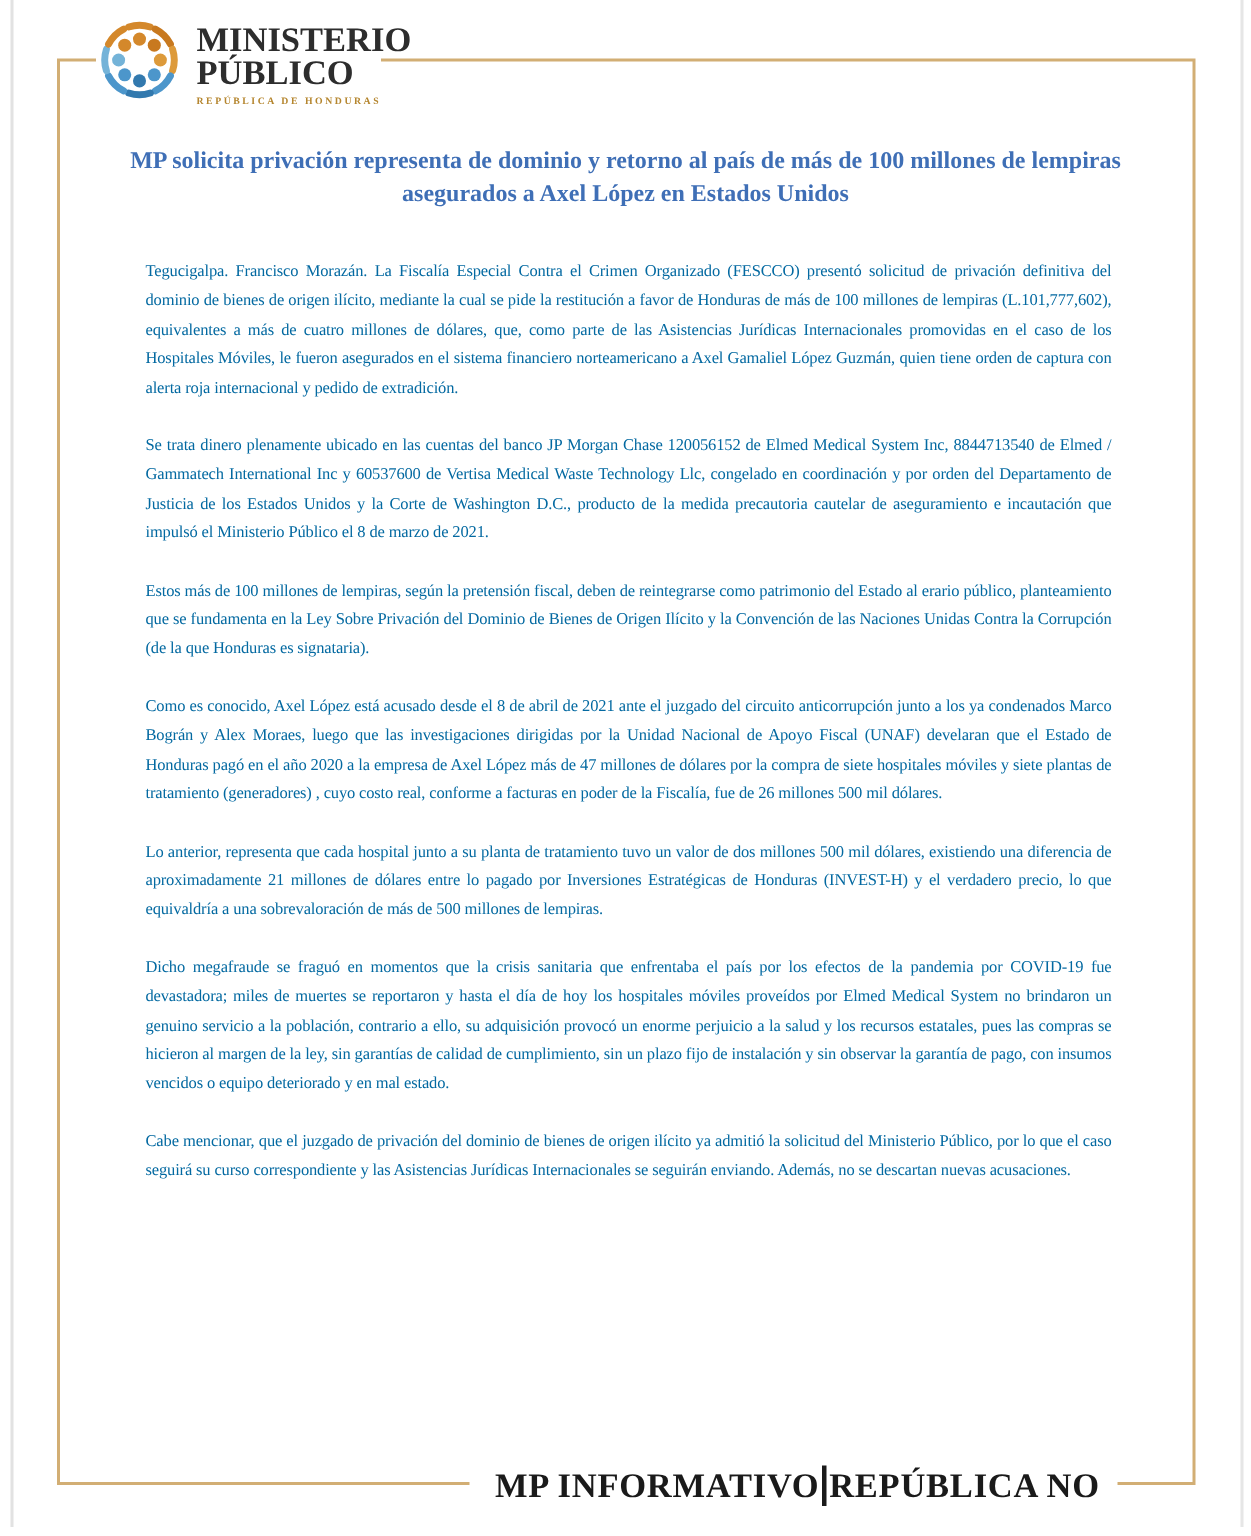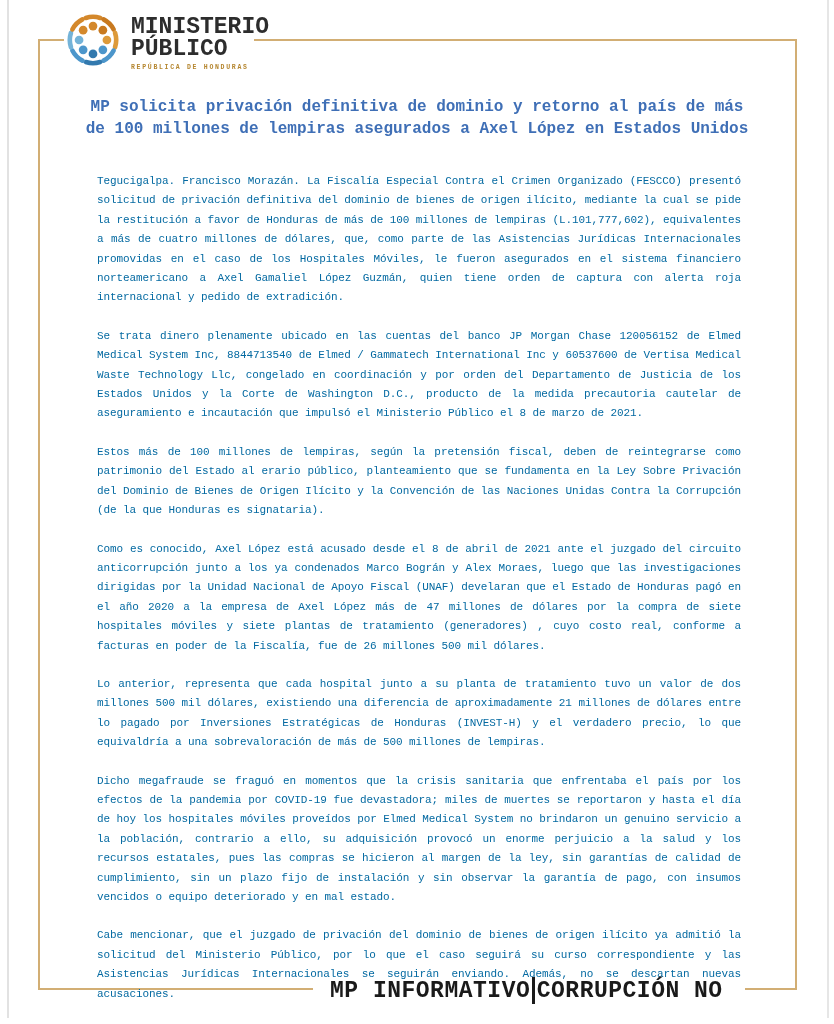--- a/index.html
+++ b/index.html
@@ -5,21 +5,21 @@
   html, body {
     margin: 0;
     padding: 0;
     background: #ffffff;
   }
   .page {
     position: relative;
     width: 834px;
     height: 1018px;
     background: #ffffff;
-    font-family: Liberation Mono, monospace;
+    font-family: Liberation Serif, serif;
     overflow: hidden;
   }
   
   .edge-line-left {
     position: absolute; left: 7px; top: 0; width: 2px; height: 100%;
     background: #e2e2e2;
   }
   .edge-line-right {
     position: absolute; left: 827px; top: 0; width: 2px; height: 100%;
     background: #e6e6e6;
@@ -127,31 +127,31 @@
       <circle cx="26" cy="50" r="7.5" fill="#74b3d8"></circle>
       <circle cx="33" cy="33" r="7.5" fill="#d4882b"></circle>
     </svg>
     <div class="logo-text">
       <div class="logo-line">MINISTERIO</div>
       <div class="logo-line">PÚBLICO</div>
       <div class="logo-sub">REPÚBLICA DE HONDURAS</div>
     </div>
   </div>
 
-  <div class="doc-title">MP solicita privación definitiva de dominio y retorno al país de más de 100 millones de lempiras asegurados a Axel López en Estados Unidos</div>
+  <div class="doc-title">MP solicita privación representa de dominio y retorno al país de más de 100 millones de lempiras asegurados a Axel López en Estados Unidos</div>
 
   <div class="doc-body">
     <p>Tegucigalpa. Francisco Morazán. La Fiscalía Especial Contra el Crimen Organizado (FESCCO) presentó solicitud de privación definitiva del dominio de bienes de origen ilícito, mediante la cual se pide la restitución a favor de Honduras de más de 100 millones de lempiras (L.101,777,602), equivalentes a más de cuatro millones de dólares, que, como parte de las Asistencias Jurídicas Internacionales promovidas en el caso de los Hospitales Móviles, le fueron asegurados en el sistema financiero norteamericano a Axel Gamaliel López Guzmán, quien tiene orden de captura con alerta roja internacional y pedido de extradición.</p>
     <p>Se trata dinero plenamente ubicado en las cuentas del banco JP Morgan Chase 120056152 de Elmed Medical System Inc, 8844713540 de Elmed / Gammatech International Inc y 60537600 de Vertisa Medical Waste Technology Llc, congelado en coordinación y por orden del Departamento de Justicia de los Estados Unidos y la Corte de Washington D.C., producto de la medida precautoria cautelar de aseguramiento e incautación que impulsó el Ministerio Público el 8 de marzo de 2021.</p>
     <p>Estos más de 100 millones de lempiras, según la pretensión fiscal, deben de reintegrarse como patrimonio del Estado al erario público, planteamiento que se fundamenta en la Ley Sobre Privación del Dominio de Bienes de Origen Ilícito y la Convención de las Naciones Unidas Contra la Corrupción (de la que Honduras es signataria).</p>
     <p>Como es conocido, Axel López está acusado desde el 8 de abril de 2021 ante el juzgado del circuito anticorrupción junto a los ya condenados Marco Bográn y Alex Moraes, luego que las investigaciones dirigidas por la Unidad Nacional de Apoyo Fiscal (UNAF) develaran que el Estado de Honduras pagó en el año 2020 a la empresa de Axel López más de 47 millones de dólares por la compra de siete hospitales móviles y siete plantas de tratamiento (generadores) , cuyo costo real, conforme a facturas en poder de la Fiscalía, fue de 26 millones 500 mil dólares.</p>
     <p>Lo anterior, representa que cada hospital junto a su planta de tratamiento tuvo un valor de dos millones 500 mil dólares, existiendo una diferencia de aproximadamente 21 millones de dólares entre lo pagado por Inversiones Estratégicas de Honduras (INVEST-H) y el verdadero precio, lo que equivaldría a una sobrevaloración de más de 500 millones de lempiras.</p>
     <p>Dicho megafraude se fraguó en momentos que la crisis sanitaria que enfrentaba el país por los efectos de la pandemia por COVID-19 fue devastadora; miles de muertes se reportaron y hasta el día de hoy los hospitales móviles proveídos por Elmed Medical System no brindaron un genuino servicio a la población, contrario a ello, su adquisición provocó un enorme perjuicio a la salud y los recursos estatales, pues las compras se hicieron al margen de la ley, sin garantías de calidad de cumplimiento, sin un plazo fijo de instalación y sin observar la garantía de pago, con insumos vencidos o equipo deteriorado y en mal estado.</p>
     <p>Cabe mencionar, que el juzgado de privación del dominio de bienes de origen ilícito ya admitió la solicitud del Ministerio Público, por lo que el caso seguirá su curso correspondiente y las Asistencias Jurídicas Internacionales se seguirán enviando. Además, no se descartan nuevas acusaciones.</p>
   </div>
 
   <div class="footer">
     <span class="footer-text">MP INFORMATIVO</span>
     <span class="footer-divider"></span>
-    <span class="footer-text">CORRUPCIÓN NO</span>
+    <span class="footer-text">REPÚBLICA NO</span>
   </div>
 
 </div>
 
 </body></html>

